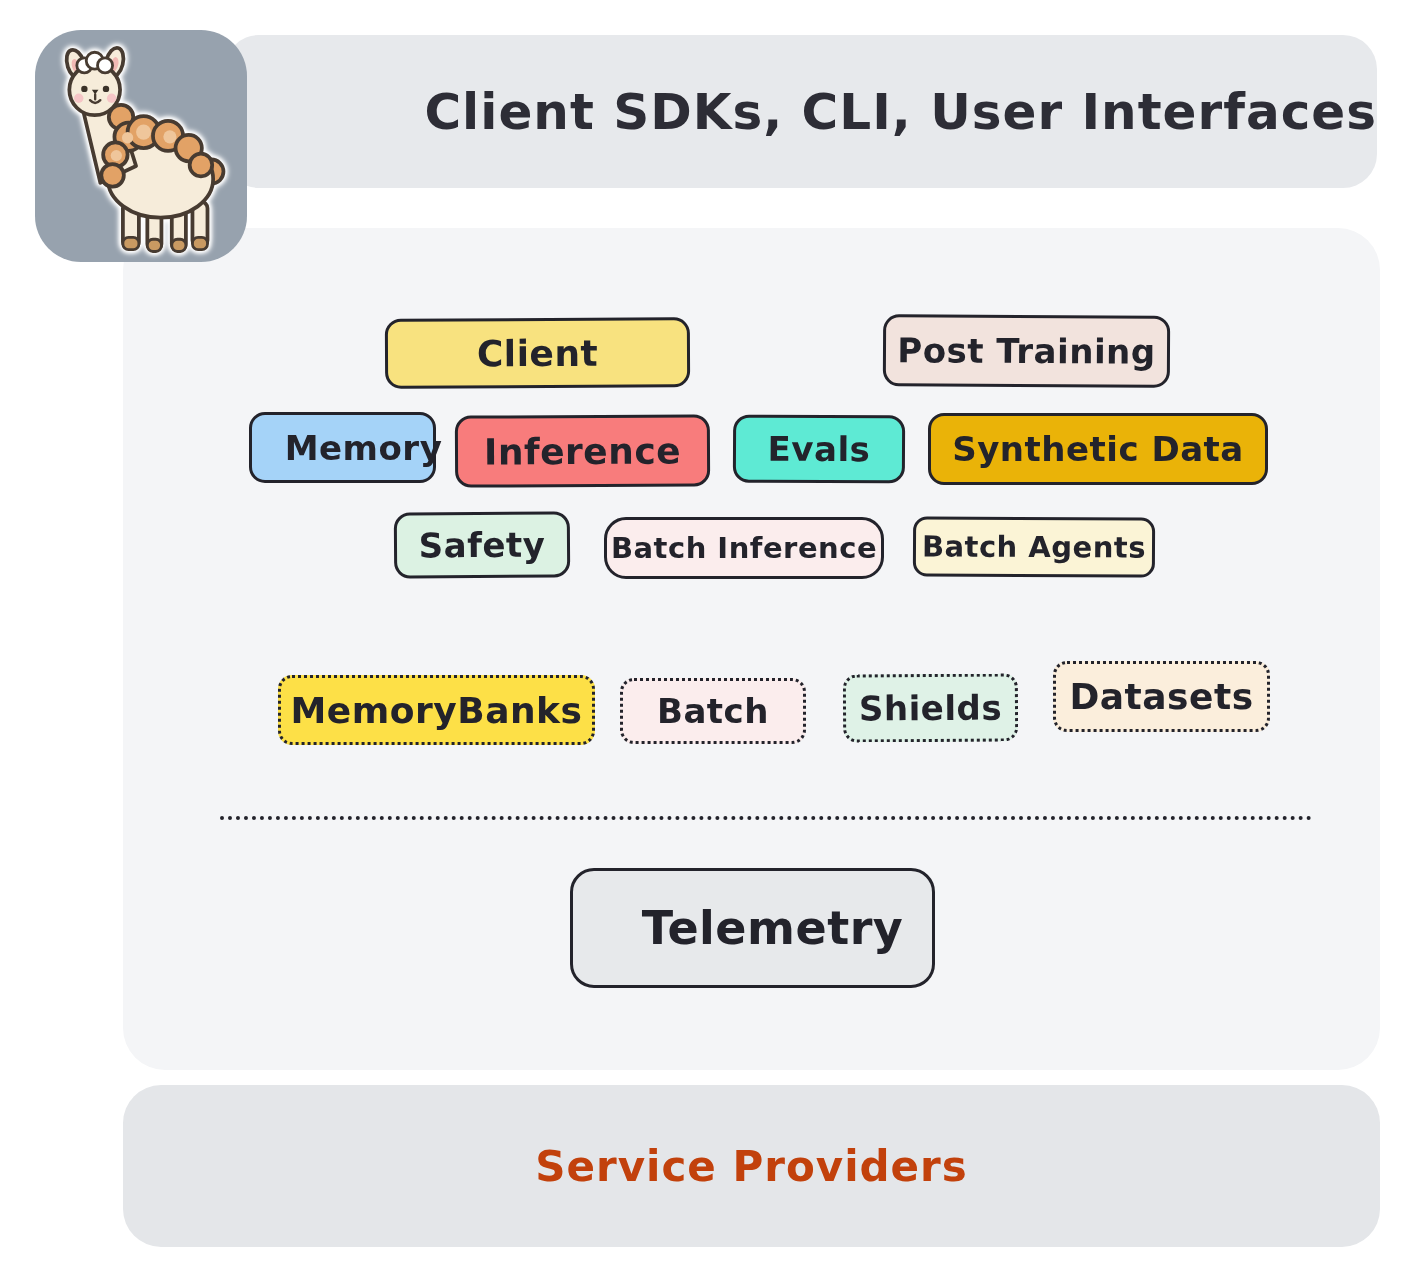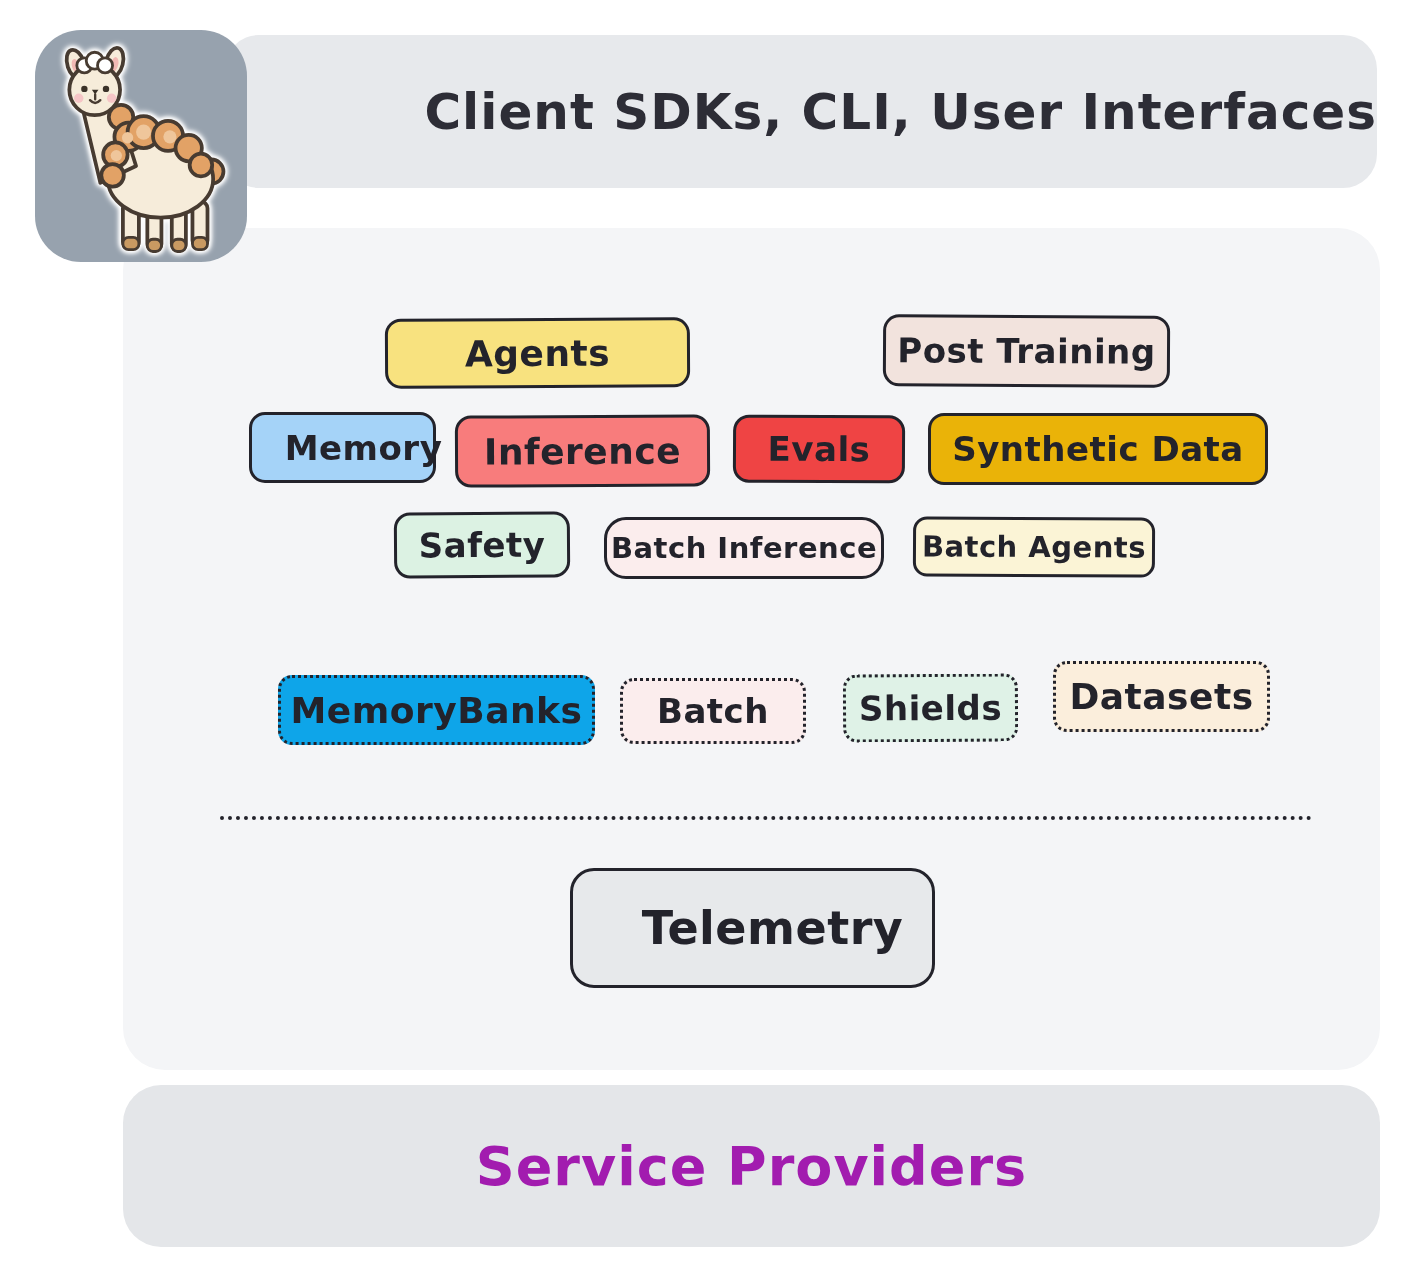--- a/index.html
+++ b/index.html
@@ -96,21 +96,21 @@
   
   .bottom-banner {
     position: absolute;
     left: 123px; top: 1085px;
     width: 1257px; height: 162px;
     background: #e4e6e9;
     border-radius: 38px;
     display: flex; align-items: center; justify-content: center;
   }
   .bottom-banner .banner-label {
-    font-size: 54px; font-weight: 700; letter-spacing: 1px; color: #a21caf;
+    font-size: 42px; font-weight: 700; letter-spacing: 1px; color: #c2410c;
   }
 </style>
 </head>
 <body>
 
 <div class="canvas">
 
   <div class="top-banner">
     <span class="banner-label">Client SDKs, CLI, User Interfaces</span>
   </div>
@@ -182,50 +182,50 @@
         <circle cx="53" cy="62" r="5"></circle>
         <circle cx="88" cy="62" r="5"></circle>
       </g>
       <path d="M70.5,58 v5 M65,64 q5.5,6 11,0" fill="none" stroke-width="2.5"></path>
     </g>
   </svg>
 
   <div class="stack">
 
     <div class="box box-agents" style="background: rgb(248, 226, 127);">
-      <span>Agents</span>
+      <span>Client</span>
     </div>
     <div class="box box-post-training" style="background: rgb(242, 227, 221);">
       <span>Post Training</span>
     </div>
 
     <div class="box box-memory" style="background: rgb(165, 211, 248);">
       <span>Memory</span>
     </div>
     <div class="box box-inference" style="background: rgb(248, 124, 124);">
       <span>Inference</span>
     </div>
-    <div class="box box-evals" style="background: #ef4444;">
+    <div class="box box-evals" style="background: #5eead4;">
       <span>Evals</span>
     </div>
     <div class="box box-synthetic-data" style="background: #eab308;">
       <span>Synthetic Data</span>
     </div>
 
     <div class="box box-safety" style="background: rgb(220, 242, 227);">
       <span>Safety</span>
     </div>
     <div class="box box-batch-inference" style="background: rgb(251, 237, 237);">
       <span>Batch Inference</span>
     </div>
     <div class="box box-batch-agents" style="background: rgb(251, 244, 214);">
       <span>Batch Agents</span>
     </div>
 
-    <div class="box dashed box-memorybanks" style="background: #0ea5e9;">
+    <div class="box dashed box-memorybanks" style="background: #fde047;">
       <span>MemoryBanks</span>
     </div>
     <div class="box dashed box-models" style="background: rgb(251, 237, 237);">
       <span>Batch</span>
     </div>
     <div class="box dashed box-shields" style="background: rgb(223, 242, 231);">
       <span>Shields</span>
     </div>
     <div class="box dashed box-datasets" style="background: rgb(251, 238, 220);">
       <span>Datasets</span>

